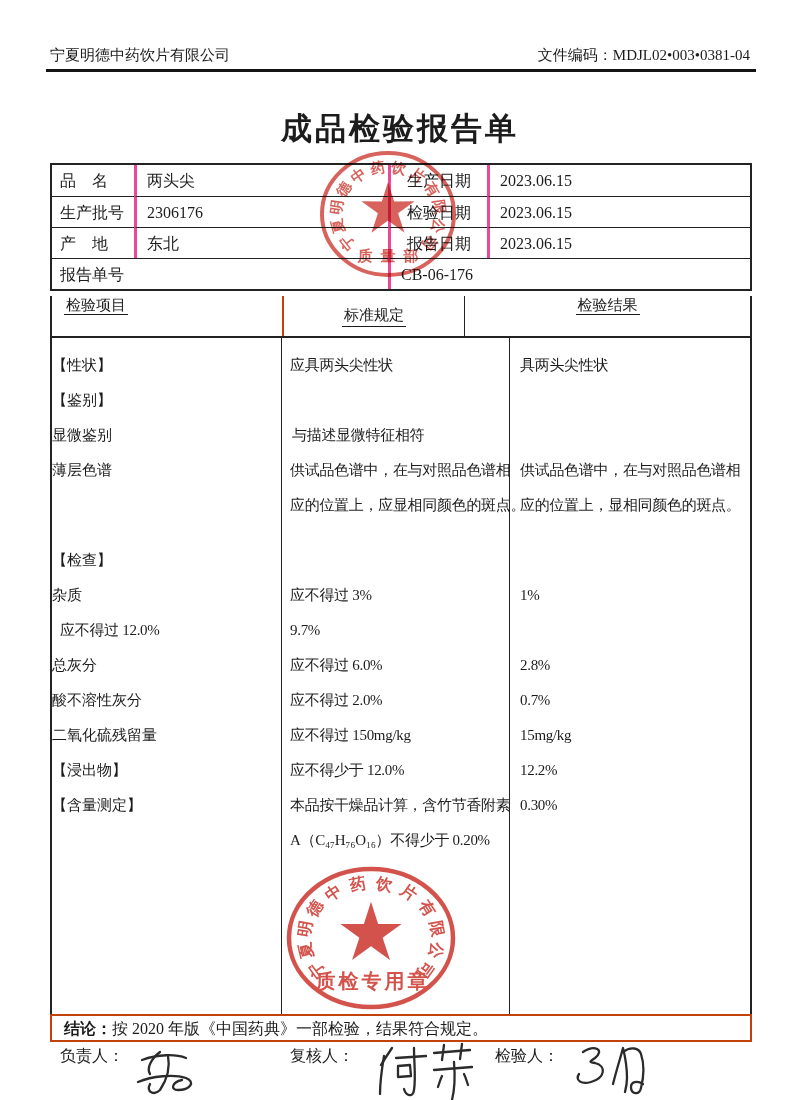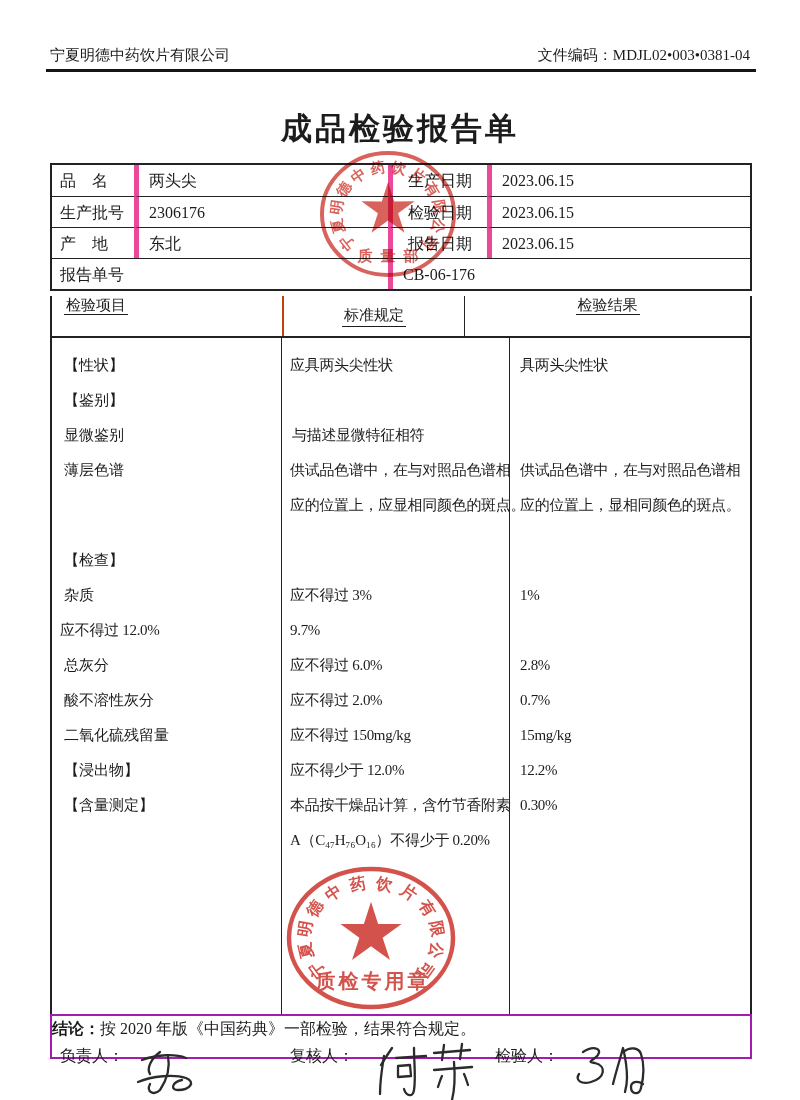--- a/index.html
+++ b/index.html
@@ -16,21 +16,21 @@
     height:2.5px; background:#151515; }
   
   .title { position:absolute; left:0; right:0; top:92px; text-align:center;
     font-family:"Liberation Sans","DejaVu Sans",sans-serif;
     font-size:31px; font-weight:bold; letter-spacing:3px; }
   
   .info-table { position:absolute; left:50px; top:147px; width:702px;
     display:grid; grid-template-columns:82px 254px 99px 1fr;
     border:2px solid #222; box-sizing:border-box; font-size:16px; background:transparent; }
   .ic { height:31px; line-height:31px; padding:0 0 0 10px; box-sizing:border-box;
-    border-top:1px solid #222; border-left:5px solid #ec4899; white-space:nowrap; overflow:hidden; }
+    border-top:1px solid #222; border-left:3px solid #ec4899; white-space:nowrap; overflow:hidden; }
   .ic.rowfirst { border-top:none; }
   .ic.colfirst { border-left:none; padding-left:8px; }
   .ic.lab2 { text-align:center; padding-left:0; }
   .ic.span2a { grid-column:1 / 3; border-left:none; padding-left:8px; }
   .ic.span2b { grid-column:3 / 5; }
   
   .res-header { position:absolute; left:50px; top:280px; width:702px; height:42px;
     box-sizing:border-box; border:2px solid #222; border-top:none;
     display:flex; font-size:15px; }
   .rh-c1 { width:230px; padding-left:12px; box-sizing:border-box; }
@@ -39,27 +39,27 @@
   .rh-c3 { flex:1; text-align:center; }
   .uline { border-bottom:1px solid #1c1c1c; padding:0 2px 1px 2px; }
   
   .res-body { position:absolute; left:50px; top:322px; width:702px; height:676px;
     box-sizing:border-box; border-left:2px solid #222; border-right:2px solid #222;
     padding-top:10px; font-size:15px; }
   .vline { position:absolute; top:0; bottom:0; width:1px; background:#222; }
   .vline.v1 { left:229px; } .vline.v2 { left:457px; }
   .r-row { display:flex; line-height:35px; height:35px; }
   .r-row.gap { margin-top:20px; }
-  .rc1 { width:230px; padding-left:12px; box-sizing:border-box; white-space:nowrap; }
+  .rc1 { width:230px; box-sizing:border-box; white-space:nowrap; }
   .rc2 { width:228px; padding-left:8px; box-sizing:border-box; white-space:nowrap; letter-spacing:-0.3px; }
   .rc3 { flex:1; padding-left:10px; box-sizing:border-box; white-space:nowrap; letter-spacing:-0.3px; }
   
-  .conclusion { position:absolute; left:50px; top:998px; width:702px; height:45px;
-    box-sizing:border-box; border:2px solid #a21caf; line-height:25px; font-size:16px;
-    padding-left:0; white-space:nowrap; }
+  .conclusion { position:absolute; left:50px; top:998px; width:702px; height:28px;
+    box-sizing:border-box; border:2px solid #c2410c; line-height:25px; font-size:16px;
+    padding-left:12px; white-space:nowrap; }
   .conclusion .b { font-weight:bold; }
   
   .sig-label { position:absolute; font-size:16px; white-space:nowrap; }
   .sig-svg { position:absolute; }
   .sig-svg path { stroke:#2b2b2b; stroke-width:2.3; fill:none;
     stroke-linecap:round; stroke-linejoin:round; }
   
   .stamp { position:absolute; mix-blend-mode:multiply; pointer-events:none; }
   .stamp ellipse { fill:none; stroke:var(--stamp-color,#cf4038); }
   .stamp polygon { fill:var(--stamp-color,#cf4038); }

